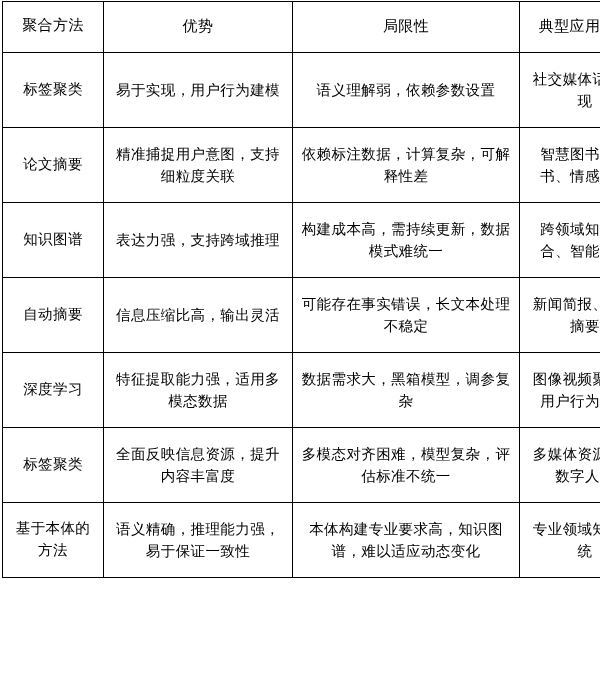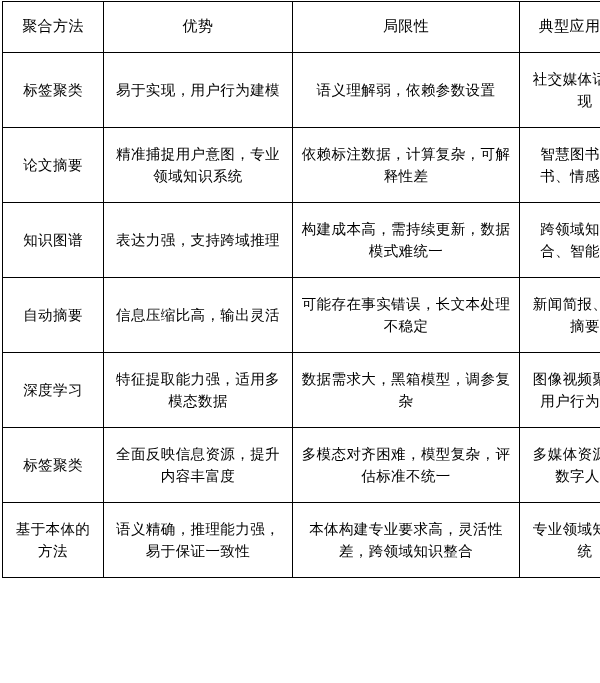--- a/index.html
+++ b/index.html
@@ -43,20 +43,21 @@
 
   tr.header td {
     font-size: 15px;
     height: 38px;
   }
   tr.body td {
     height: 62px;
   }
   td.col-first {
     text-align: center;
+    font-family: Liberation Mono, monospace;
   }
 </style>
 </head>
 <body>
 
 <div id="sheet">
   <table class="grid">
     <tbody>
       <tr class="header">
         <td class="c0 col-first">聚合方法</td>
@@ -67,21 +68,21 @@
 
       <tr class="body">
         <td class="c0 col-first">标签聚类</td>
         <td class="c1">易于实现，用户行为建模</td>
         <td class="c2">语义理解弱，依赖参数设置</td>
         <td class="c3">社交媒体话题发现</td>
       </tr>
 
       <tr class="body">
         <td class="c0 col-first">论文摘要</td>
-        <td class="c1">精准捕捉用户意图，专业领域知识系统</td>
+        <td class="c1">精准捕捉用户意图，支持细粒度关联</td>
         <td class="c2">依赖标注数据，计算复杂，可解释性差</td>
         <td class="c3">智慧图书馆荐书、情感分析</td>
       </tr>
 
       <tr class="body">
         <td class="c0 col-first">知识图谱</td>
         <td class="c1">表达力强，支持跨域推理</td>
         <td class="c2">构建成本高，需持续更新，数据模式难统一</td>
         <td class="c3">跨领域知识整合、智能检索</td>
       </tr>
@@ -103,18 +104,18 @@
       <tr class="body">
         <td class="c0 col-first">标签聚类</td>
         <td class="c1">全面反映信息资源，提升内容丰富度</td>
         <td class="c2">多模态对齐困难，模型复杂，评估标准不统一</td>
         <td class="c3">多媒体资源库、数字人文</td>
       </tr>
 
       <tr class="body">
         <td class="c0 col-first">基于本体的方法</td>
         <td class="c1">语义精确，推理能力强，易于保证一致性</td>
-        <td class="c2">本体构建专业要求高，灵活性差，跨领域知识整合</td>
+        <td class="c2">本体构建专业要求高，知识图谱，难以适应动态变化</td>
         <td class="c3">专业领域知识系统</td>
       </tr>
     </tbody>
   </table>
 </div>
 
 </body></html>

